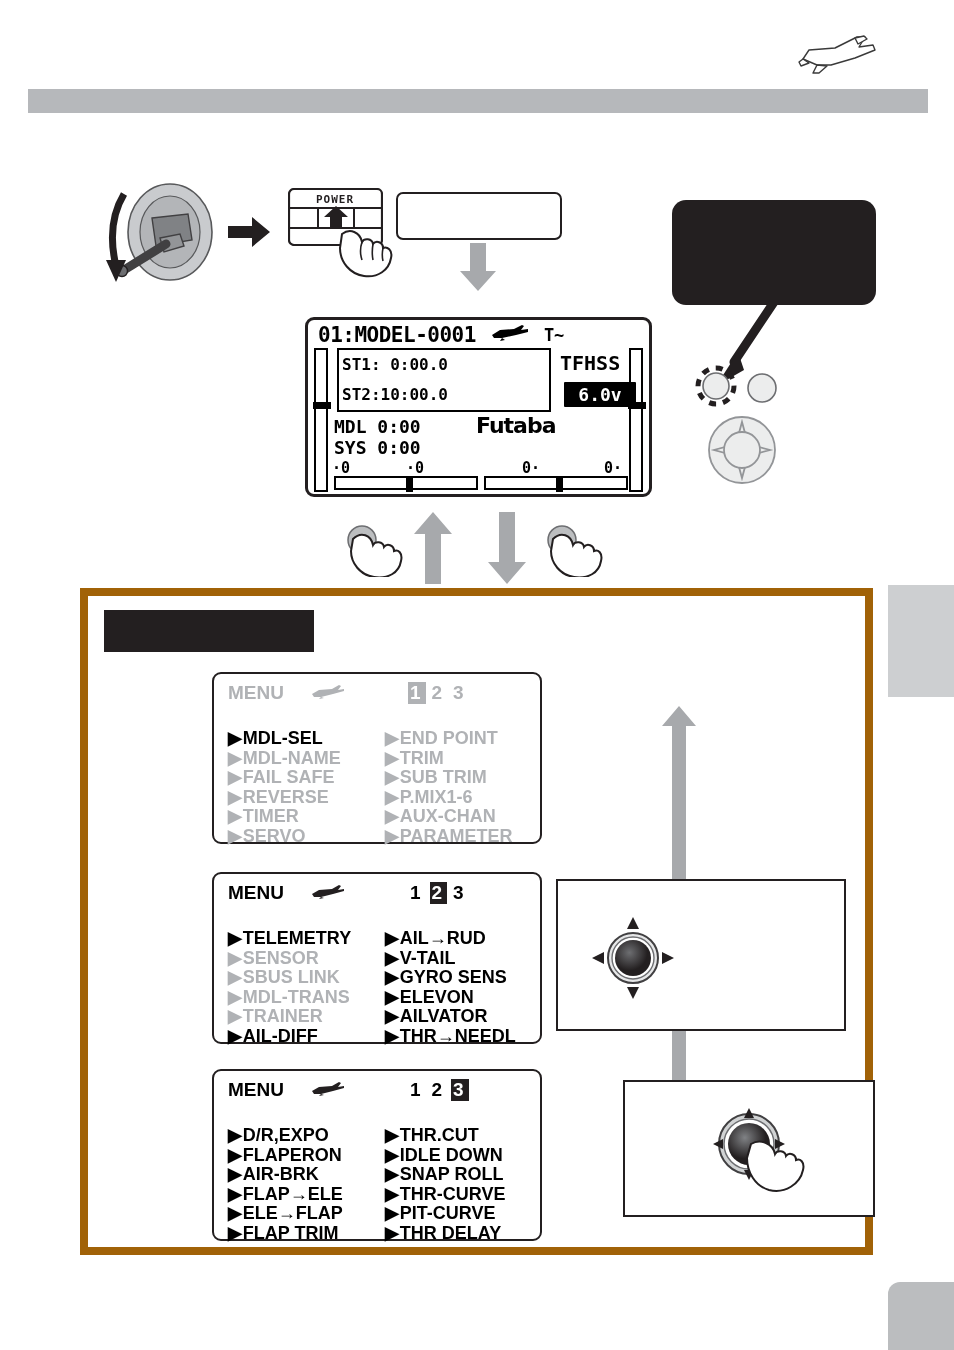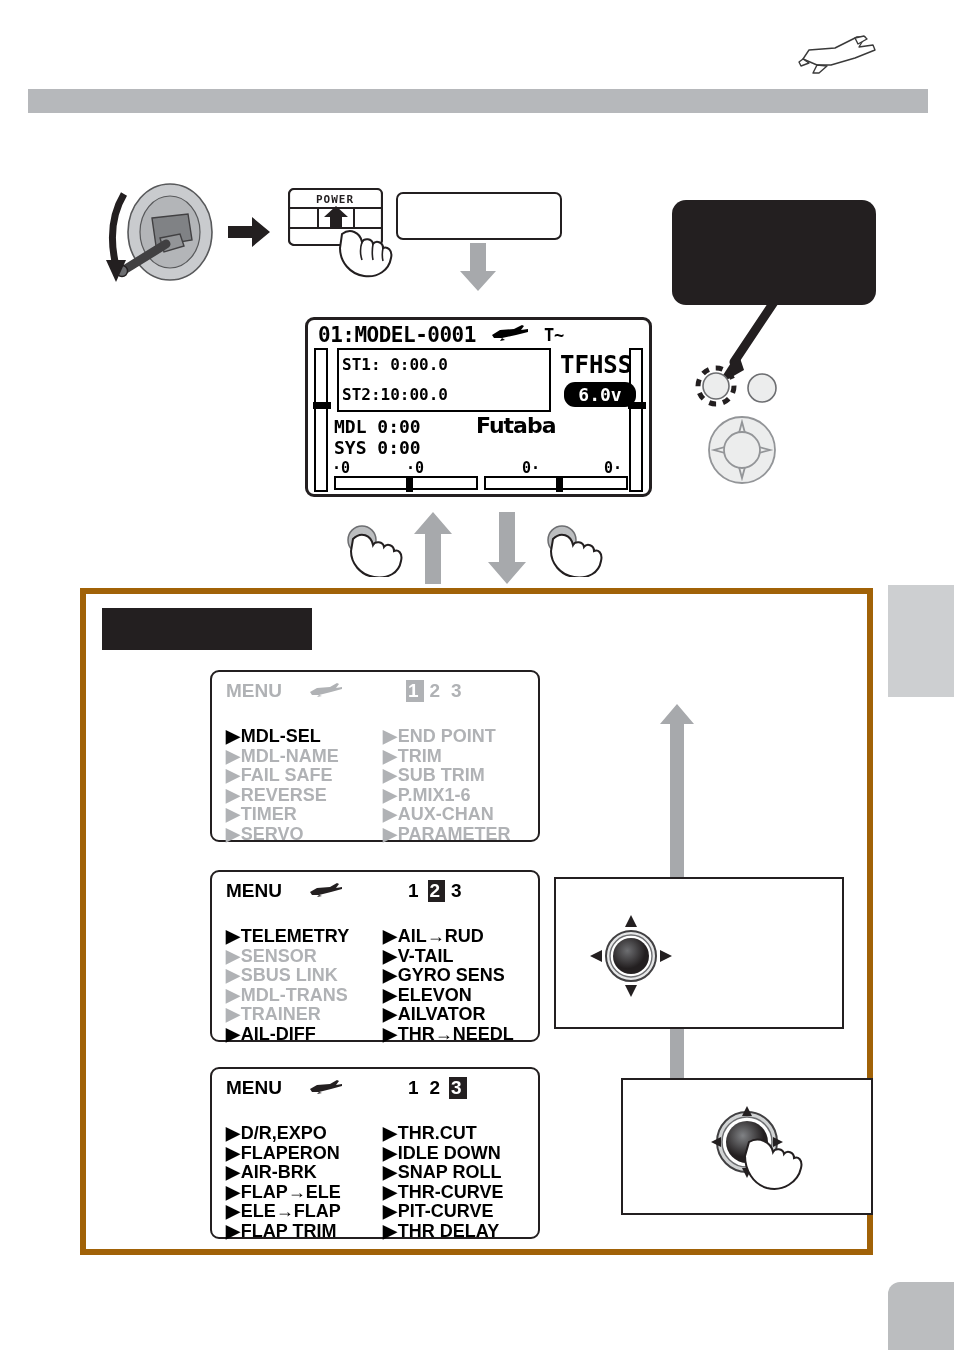--- a/index.html
+++ b/index.html
@@ -59,26 +59,26 @@
   .lcd-model{ font-size:21px; font-weight:bold; letter-spacing:-0.5px; }
   .lcd-planeglyph{ margin-left:14px; }
   .lcd-antenna{ margin-left:14px; font-size:17px; font-weight:bold;}
 
   .timer-box{
     position:absolute; left:29px; top:28px; width:214px; height:64px;
     border:2px solid #000;
   }
   .timer-line{ font-size:16px; font-weight:bold; line-height:30px; padding-left:3px; letter-spacing:0px;}
 
-  .tfhss{ position:absolute; left:252px; top:31px; font-size:24px; font-weight:bold;}
+  .tfhss{ position:absolute; left:252px; top:31px; font-size:20px; font-weight:bold;}
   .battbox{
     position:absolute; left:256px; top:62px; width:72px; height:25px;
     background:#000; color:#fff; font-size:18px; font-weight:bold;
     display:flex; align-items:center; justify-content:center;
-    border-radius:11px;
+    border-radius:1px;
   }
   .mdl-sys{ position:absolute; left:26px; top:96px; font-size:18px; font-weight:bold; line-height:21px;}
   .futaba-logo{
     position:absolute; left:148px; top:93px; font-size:22px; font-weight:bold;
     font-family:"DejaVu Sans", sans-serif; letter-spacing:-1px;margin-left:20px;
   }
   .trimrow{
     position:absolute; left:24px; top:139px; width:296px;
     display:flex; font-size:15px; font-weight:bold;
   }
@@ -93,21 +93,21 @@
 
   
   #hand-left{ position:absolute; left:345px; top:525px; width:62px; height:52px;}
   #hand-right{ position:absolute; left:545px; top:525px; width:62px; height:52px;}
   #up-arrow-mid{ position:absolute; left:412px; top:512px; width:42px; height:72px;}
   #down-arrow-mid{ position:absolute; left:486px; top:512px; width:42px; height:72px;}
 
   
   #bottom-panel{
     position:absolute; left:80px; top:588px; width:793px; height:667px;
-    border:6px solid #a16207; background:#fff;
+    border:8px solid #a16207; background:#fff;
   }
   #panel-title-black{
     position:absolute; left:16px; top:14px; width:210px; height:42px;
     background:#231f20;
   }
 
   
   .menu-panel{
     position:absolute; width:330px; height:172px;
     border:2px solid #231f20; border-radius:9px; background:#fff;

